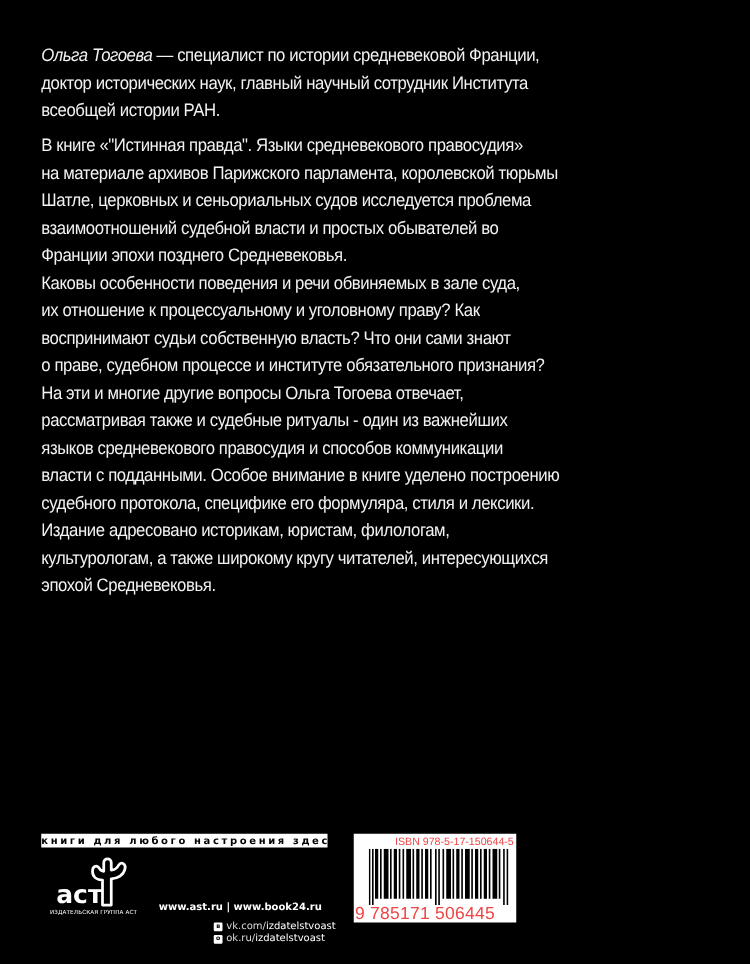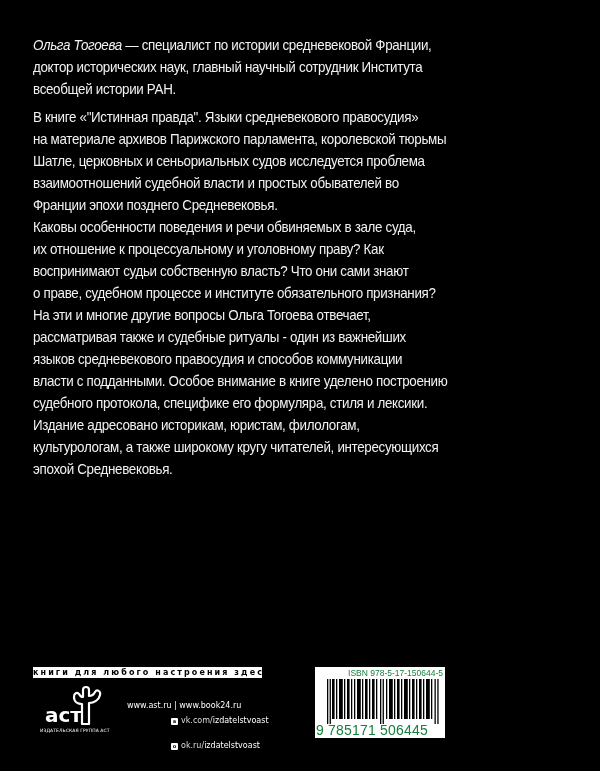--- a/index.html
+++ b/index.html
@@ -28,32 +28,32 @@
   .logo { position:absolute; left:42px; top:684px; width:62px; height:44px; }
   .logo-caption {
     position:absolute; left:40px; top:728px; width:70px;
     font-size:4.5px; letter-spacing:0.1px; color:#fff; white-space:nowrap;
     font-family:"DejaVu Sans", sans-serif;
   }
   .links {
     position:absolute; left:127px; top:700px;
     font-family:"DejaVu Sans", sans-serif; color:#fff;
   }
-  .sites { font-size:8px; font-weight:normal; white-space:nowrap; line-height:12px; }
+  .sites { font-size:8px; font-weight:bold; white-space:nowrap; line-height:12px;margin-top:20px; }
   .social { font-size:8px; white-space:nowrap; line-height:10px; margin-top:4px; display:flex; align-items:center;padding-left:44px; }
   .social .ic {
     display:inline-block; width:7px; height:7px; background:#fff; color:#000;
     font-size:5px; line-height:7px; text-align:center; margin-right:3px; border-radius:1px; font-weight:bold;
   }
   .social b { font-weight:normal; }
   .social .plain { color:#ddd; }
 
   .barcode-box {
     position:absolute; left:283px; top:667px; width:130px; height:71px;
-    background:#fff; color:#15803d;margin-left:32px;
+    background:#fff; color:#ef4444;
   }
   .isbn {
     position:absolute; left:0; top:1px; width:128px; text-align:right;
     font-size:8.5px; line-height:10px; white-space:nowrap;
     font-family:"Liberation Sans", sans-serif;
   }
   .bars { position:absolute; left:12px; top:12px; width:112px; height:45px; }
   .ean {
     position:absolute; left:1px; top:56px; width:105px;
     font-size:14px; line-height:14px; white-space:nowrap;
@@ -96,21 +96,21 @@
 </svg>
 <div class="logo-caption">ИЗДАТЕЛЬСКАЯ ГРУППА АСТ</div>
 
 <div class="links">
   <div class="sites">www.ast.ru | www.book24.ru</div>
   <div class="social">
     <span class="ic">в</span>
     <span class="plain">vk.com/</span>
       <b>izdatelstvoast</b>
   </div>
-  <div class="social" style="margin-top:15px">
+  <div class="social" style="margin-top:0">
     <span class="ic">о</span>
     <span class="plain">ok.ru/</span>
       <b>izdatelstvoast</b>
   </div>
 </div>
 
 <div class="barcode-box">
   <div class="isbn">ISBN 978-5-17-150644-5</div>
   <svg class="bars" viewBox="0 0 112 45" preserveAspectRatio="none">
     <g fill="#000">

